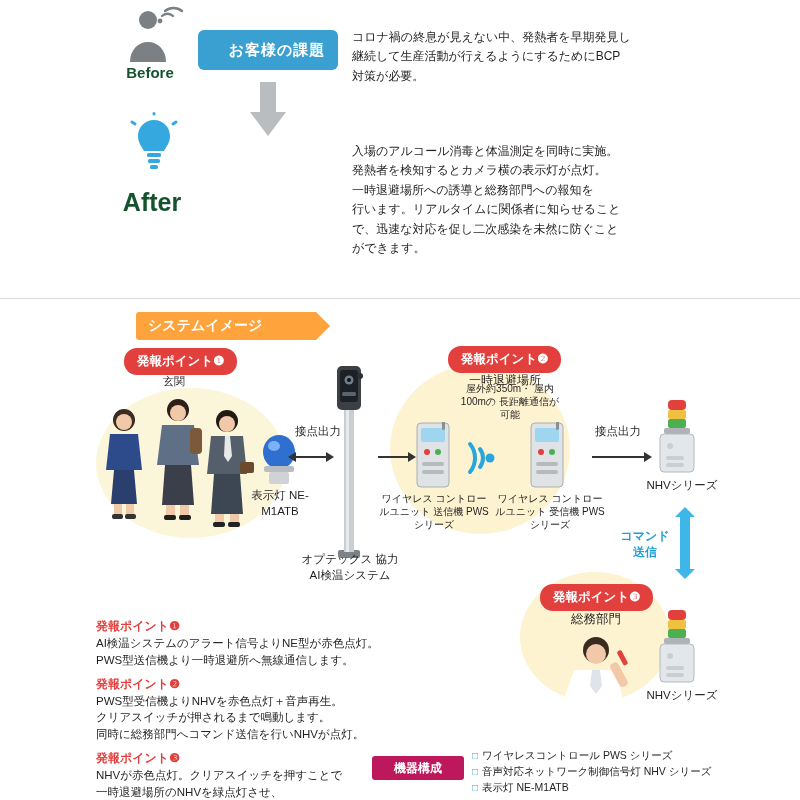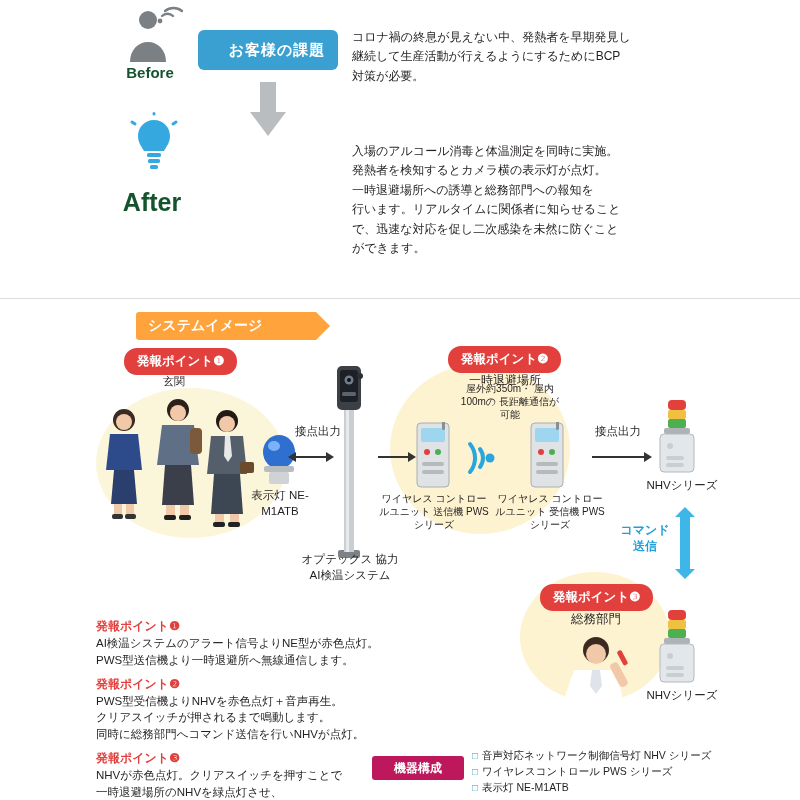--- a/index.html
+++ b/index.html
@@ -307,21 +307,21 @@
       <rect x="14" y="21" width="18" height="9" rx="2" fill="#4caf50"></rect>
       <rect x="10" y="30" width="26" height="6" rx="2" fill="#aeb3b7"></rect>
       <rect x="6" y="36" width="34" height="38" rx="4" fill="#e3e7ea" stroke="#b4b9bd"></rect>
       <circle cx="16" cy="48" r="3" fill="#c8ced2"></circle>
       <rect x="12" y="58" width="18" height="4" rx="2" fill="#c8ced2"></rect>
       <rect x="12" y="65" width="18" height="4" rx="2" fill="#c8ced2"></rect>
     </svg>
     <div class="cap" style="left:640px; top:138px; width:84px;">NHVシリーズ</div>
 
     <div class="v-arrow" style="left:680px; top:176px; height:54px;"></div>
-    <div class="cmd-label" style="left:614px; top:182px; width:62px;">コマンド
+    <div class="cmd-label" style="left:614px; top:188px; width:62px;">コマンド
 送信</div>
 
     <div class="pt-pill" style="left:540px; top:244px;">発報ポイント❸</div>
     <div class="cap" style="left:548px; top:272px; width:96px; font-size:12.5px;font-family:Liberation Mono, monospace;">総務部門</div>
 
     <svg style="position:absolute; left:548px; top:288px; width:96px; height:90px;" viewBox="0 0 96 90">
       <circle cx="48" cy="22" r="13" fill="#3a2a20"></circle>
       <circle cx="48" cy="26" r="10" fill="#f2c9a8"></circle>
       <path d="M26 42h44l7 46H19z" fill="#ffffff"></path>
       <path d="M44 42h8l2 16-6 8-6-8z" fill="#dfe4ea"></path>
@@ -359,19 +359,19 @@
       <div class="note-title">発報ポイント❸</div>
       <div class="note-body">NHVが赤色点灯。クリアスイッチを押すことで
 一時退避場所のNHVを緑点灯させ、
 「しばらくお待ちください」の音声を再生させます。</div>
     </div>
   </div>
 
   <div class="equip">
     <div class="equip-pill">機器構成</div>
     <div class="equip-list">
+      <div>ワイヤレスコントロール PWS シリーズ</div>
       <div>音声対応ネットワーク制御信号灯 NHV シリーズ</div>
-      <div>ワイヤレスコントロール PWS シリーズ</div>
       <div>表示灯 NE-M1ATB</div>
     </div>
   </div>
 
 </div>
 
 </body></html>

